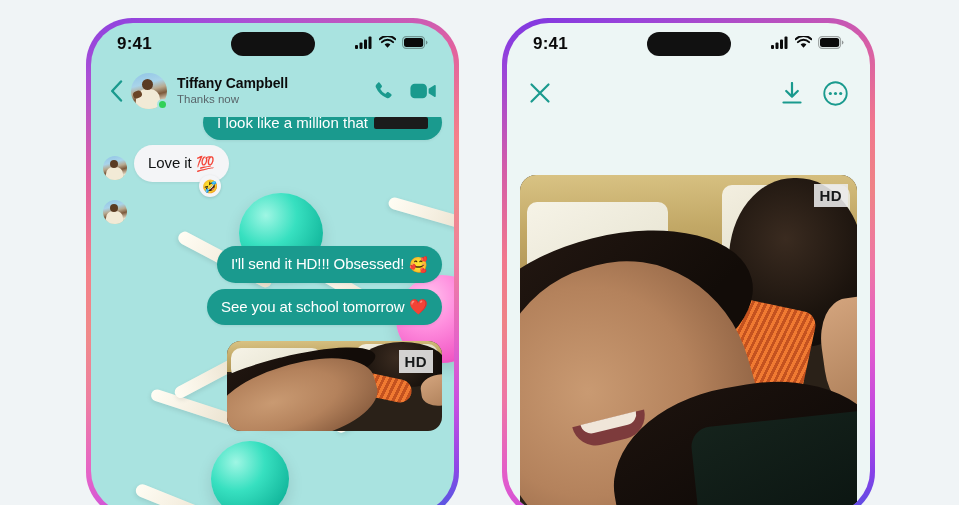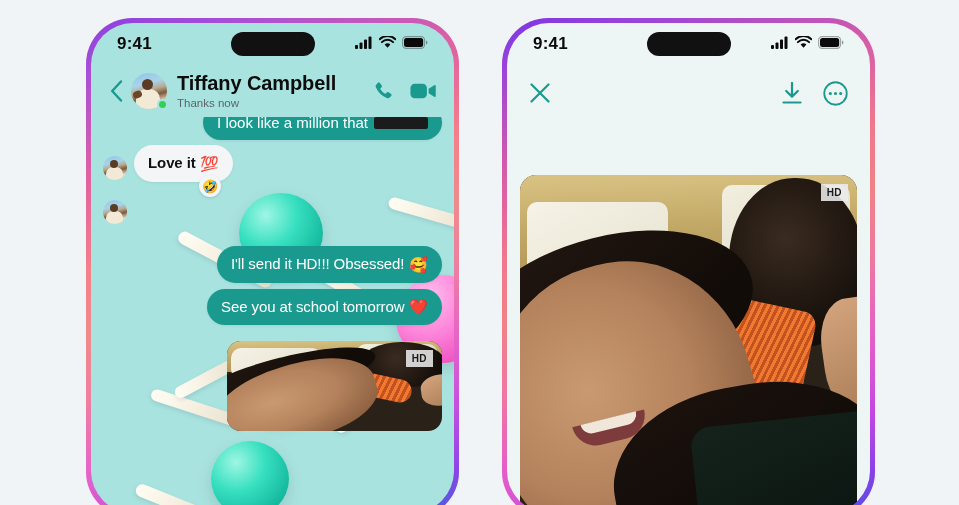--- a/index.html
+++ b/index.html
@@ -59,21 +59,21 @@
     background:linear-gradient(165deg,#8fc4e6 0%,#a9d4ea 32%,#b8a98f 48%,#7d5a3c 62%,#e8e2cf 80%,#6f9a5e 100%);
   }
   .avatar .head{position:absolute;left:11px;top:6px;width:11px;height:11px;border-radius:50%;background:#5a3b23;}
   .avatar .body{position:absolute;left:5px;top:16px;width:24px;height:20px;border-radius:10px 10px 0 0;background:#f2ead6;}
   .avatar .arm{position:absolute;left:2px;top:18px;width:9px;height:7px;border-radius:4px;background:#6b4527;transform:rotate(-18deg);}
   .dot-online{
     position:absolute;right:-1px;bottom:-1px;width:11px;height:11px;border-radius:50%;
     background:#31d158;border:2px solid #a9e3e0;box-sizing:border-box;
   }
   .who{flex:1;min-width:0;}
-  .who .name{font-size:20px;font-weight:bold;color:#0c0c0c;line-height:1.15;letter-spacing:-0.1px;}
+  .who .name{font-size:14px;font-weight:bold;color:#0c0c0c;line-height:1.15;letter-spacing:-0.1px;}
   .who .status{font-size:11.5px;color:#59656a;line-height:1.3;margin-top:1px;}
   .hdr-actions{display:flex;align-items:center;gap:16px;padding-right:4px;}
   .hdr-actions .ic{cursor:pointer;display:flex;align-items:center;}
 
   
   .bg-art{position:absolute;inset:0;z-index:1;overflow:hidden;}
   .pop{position:absolute;}
   .pop .ball{position:absolute;border-radius:50%;}
   .pop .stick{position:absolute;border-radius:7px;
     background:linear-gradient(100deg,#fffdf4 0%,#f6f0e2 45%,#e6ddc9 100%);
@@ -151,21 +151,21 @@
   .photo .shirt{position:absolute;left:56%;top:38%;width:30%;height:26%;border-radius:14px;
     background:repeating-linear-gradient(104deg,#f07a32 0px,#f07a32 3px,#c4521f 3px,#c4521f 6px);
     transform:rotate(12deg);}
   .photo .arm{position:absolute;left:90%;top:36%;width:22%;height:34%;border-radius:40%;
     background:linear-gradient(160deg,#d4a57e 0%,#a87a54 100%);transform:rotate(-8deg);}
   .photo .dark-b{position:absolute;left:52%;top:72%;width:60%;height:34%;border-radius:20px 0 0 0;
     background:linear-gradient(160deg,#15231c 0%,#0a1310 100%);transform:rotate(-6deg);}
   .hd-badge{
     position:absolute;top:9px;right:9px;z-index:8;
     background:rgba(235,235,235,.88);color:#17191a;
-    font-size:10px;font-weight:bold;letter-spacing:.4px;
+    font-size:15px;font-weight:bold;letter-spacing:.4px;
     padding:3px 6px;border-radius:0;
   }
 
   
   .viewer-bar{
     position:absolute;top:42px;left:0;right:0;height:56px;z-index:25;
     display:flex;align-items:center;justify-content:space-between;
     padding:0 22px;box-sizing:border-box;
   }
   .viewer-actions{display:flex;align-items:center;gap:20px;}
@@ -280,21 +280,21 @@
 
       <div class="thread">
 
         <div class="clipped-top">
           <span>I look like a million that</span>
           <span class="redact"></span>
         </div>
 
         <div style="height:28px;"></div>
 
-        <div class="msg-row in" style="margin-bottom:18px;font-weight:bold;">
+        <div class="msg-row in" style="margin-bottom:18px;">
           <div class="mini-av">
               <div class="body"></div>
               <div class="head"></div>
             </div>
           <div class="bubble in">
             <span>Love it</span>
             <span class="em">💯</span>
           </div>
           <div class="reaction">🤣</div>
         </div>

